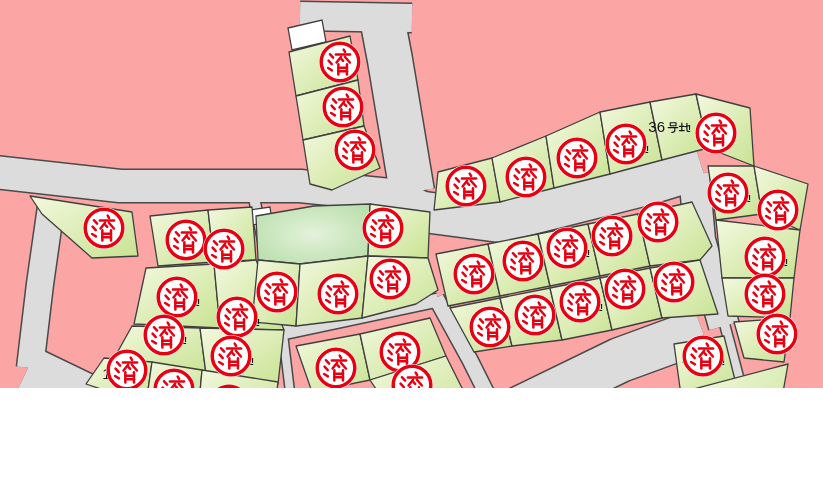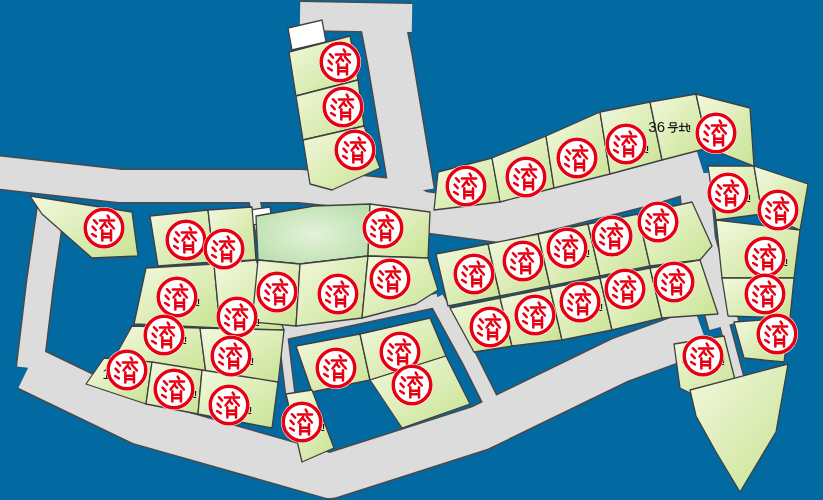--- a/index.html
+++ b/index.html
@@ -1,16 +1,16 @@
 <!DOCTYPE html>
 <html><head>
 <meta charset="utf-8">
 <style>
   html,body{margin:0;padding:0;background:#ffffff;}
-  .stage{position:relative;width:823px;height:500px;background:#0369a1;overflow:hidden;
+  .stage{position:relative;width:823px;height:388px;background:#fca5a5;overflow:hidden;
          font-family:"Liberation Sans",sans-serif;}
   svg{position:absolute;left:0;top:0;}
   .lot{fill:url(#lotGrad);stroke:#3f3f3f;stroke-width:1.3;stroke-linejoin:round;}
   .lot-white{fill:#ffffff;stroke:#3f3f3f;stroke-width:1.3;}
   .park{fill:url(#parkGrad);stroke:#3f3f3f;stroke-width:1.3;}
   .road-o{fill:none;stroke:#4a4a4a;stroke-linejoin:round;stroke-linecap:butt;}
   .road-f{fill:none;stroke:#dcdcdc;stroke-linejoin:round;stroke-linecap:butt;}
   .lot-num{font:15px "Liberation Sans",sans-serif;fill:#111111;}
   .kanji{stroke:#111111;stroke-width:1.9;fill:none;stroke-linecap:round;stroke-linejoin:round;}
   .stamp-stroke{stroke:#e60012;fill:none;stroke-linecap:round;stroke-linejoin:round;}

